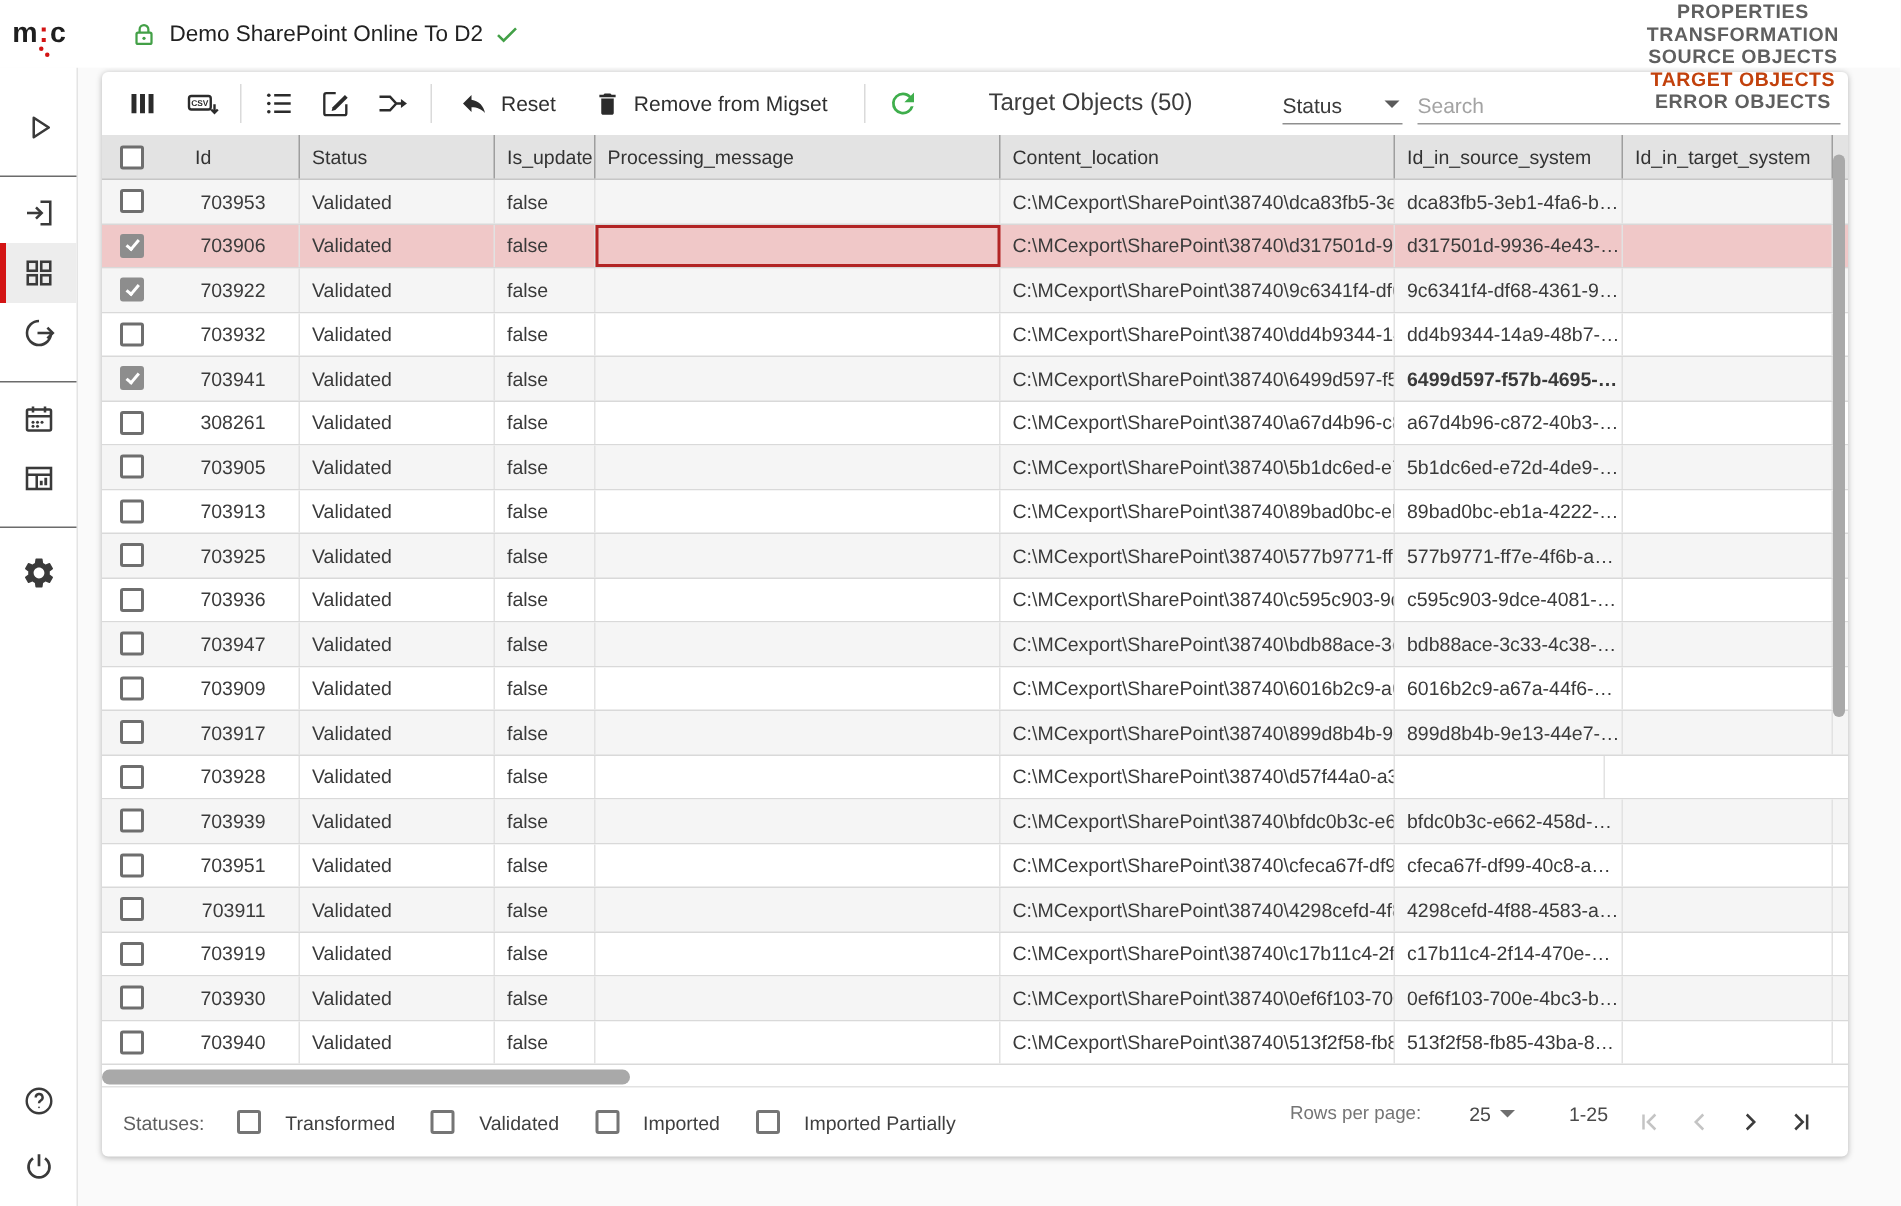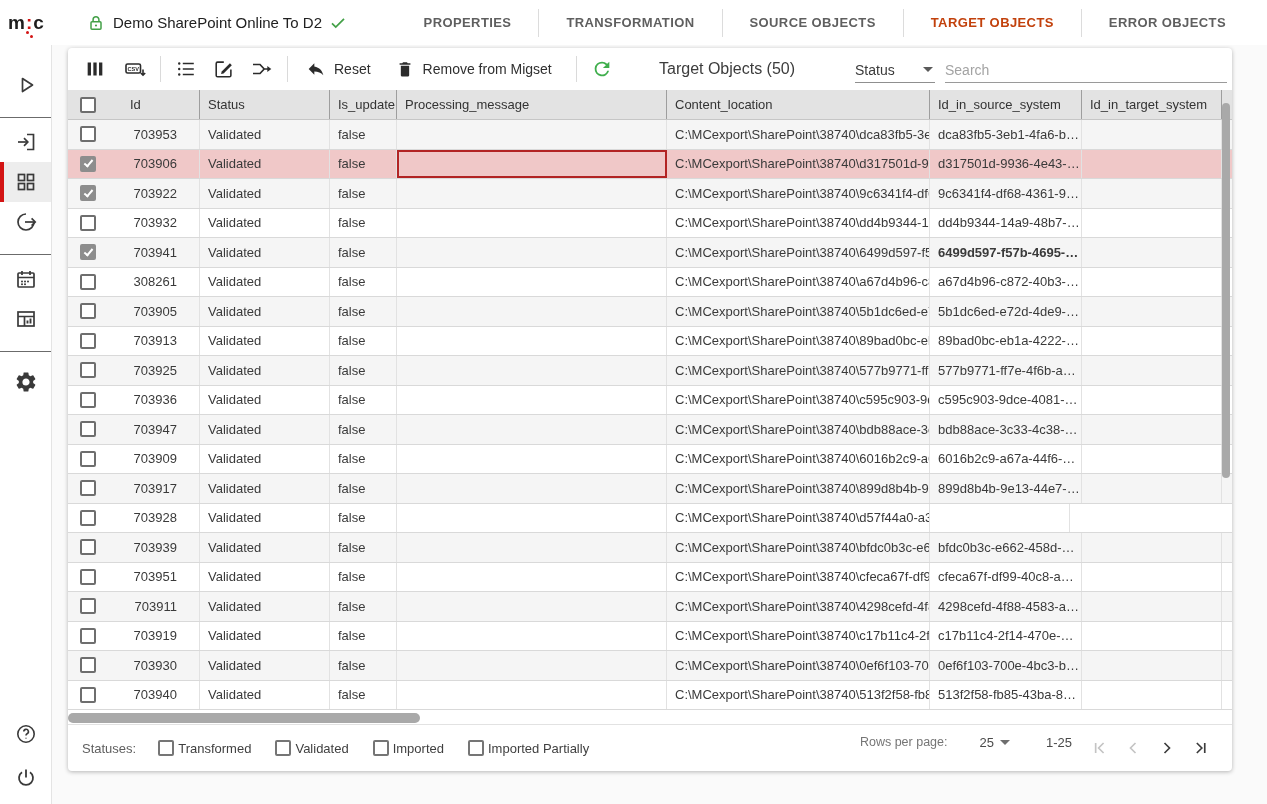--- a/index.html
+++ b/index.html
@@ -9,21 +9,21 @@
 
   
   .topbar { position:absolute; top:0; left:0; width:1267px; height:45px; background:#ffffff; display:flex; align-items:center; z-index:5; }
   .logo-box { width:52px; height:45px; display:flex; align-items:center; justify-content:center; position:relative; }
   .logo-text { font-size:19px; font-weight:bold; color:#1e1e1e; letter-spacing:0; }
   .logo-colon { color:#d31414; margin:0 1px; font-weight:bold; }
   .logo-dot { position:absolute; width:3px; height:3px; border-radius:50%; background:#d31414; }
   .logo-dot.d1 { left:26px; top:31px; } .logo-dot.d2 { left:30px; top:35px; }
   .migset-head { display:flex; align-items:center; gap:7px; margin-left:34px; }
   .migset-title { font-size:15px; font-weight:500; color:#212121; }
-  .tabbar { position:absolute; right:14px; top:0; height:45px; display:flex; align-items:center; }
+  .tabbar { position:absolute; right:14px; top:0; height:45px; display:flex; align-items:center;flex-direction:column; }
   .tab { font-size:13px; font-weight:700; letter-spacing:.4px; color:#5f5f5f; padding:0 27px; cursor:pointer; white-space:nowrap; }
   .tab.active { color:#c2410c; }
   .tab-divider { width:1px; height:28px; background:#dcdcdc; }
 
   
   .sidebar { position:absolute; top:45px; left:0; width:52px; bottom:0; background:#ffffff; border-right:1px solid #e4e4e4; z-index:4; }
   .side-item { width:51px; height:40px; display:flex; align-items:center; justify-content:center; position:relative; cursor:pointer; }
   .side-item.active { background:#ededed; }
   .side-item.active::before { content:""; position:absolute; left:0; top:0; bottom:0; width:4px; background:#d31414; }
   .side-divider { height:1px; background:#6b6b6b; margin:12px 0 4px 0; }
@@ -64,21 +64,21 @@
   .cbx.checked { background:#8d8d8d; border-color:#8d8d8d; }
   .cbx .tick { width:5px; height:9px; border-right:2px solid #fff; border-bottom:2px solid #fff; transform:rotate(40deg); margin-top:-2px; }
 
   
   .vscroll-thumb { position:absolute; right:2px; top:55px; width:8px; height:375px; background:#a9a9a9; border-radius:4px; }
   .hscroll-thumb { position:absolute; left:0px; top:665px; width:352px; height:10px; background:#a9a9a9; border-radius:5px; }
 
   
   .cfooter { position:absolute; left:0; bottom:0; width:1164px; height:47px; border-top:1px solid #e2e2e2; display:flex; align-items:center; padding:0 18px 0 14px; }
   .statuses-label { font-size:13px; color:#5f5f5f; margin-right:22px; }
-  .status-opt { display:flex; align-items:center; gap:4px; margin-right:24px; }
+  .status-opt { display:flex; align-items:center; gap:16px; margin-right:24px; }
   .status-opt .lbl { font-size:13px; color:#3f3f3f; }
   .pager { margin-left:auto; display:flex; align-items:flex-start; }
   .rpp-label { font-size:12.5px; color:#757575; }
   .rpp-value { display:flex; align-items:center; gap:6px; font-size:13px; color:#4a4a4a; margin-left:32px; cursor:pointer; }
   .rpp-value .caret-down { border-top-color:#6e6e6e; }
   .range-label { font-size:13px; color:#4a4a4a; margin-left:34px; }
   .pg-btn { width:26px; height:26px; border:none; background:transparent; display:flex; align-items:center; justify-content:center; cursor:pointer; margin-left:8px; }
   .pg-btn.disabled { cursor:default; }
 
   svg { display:block; }

